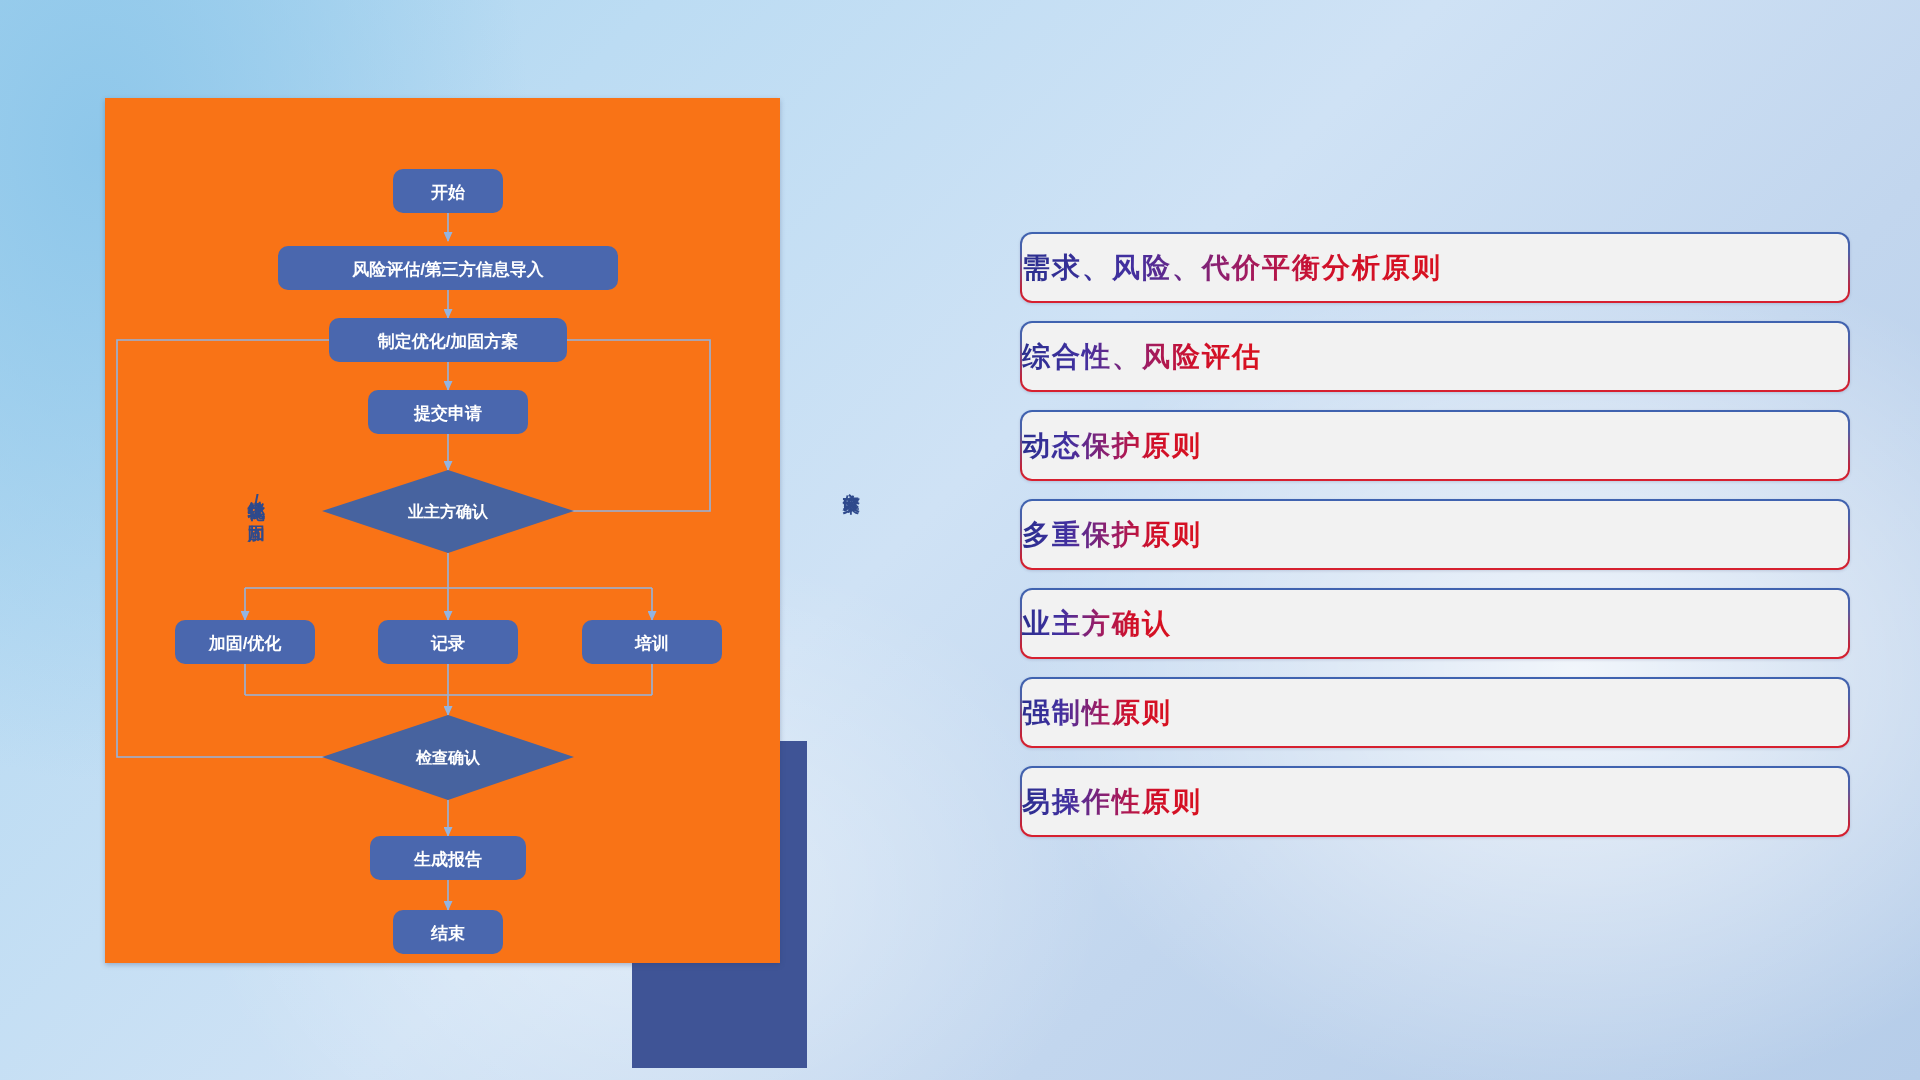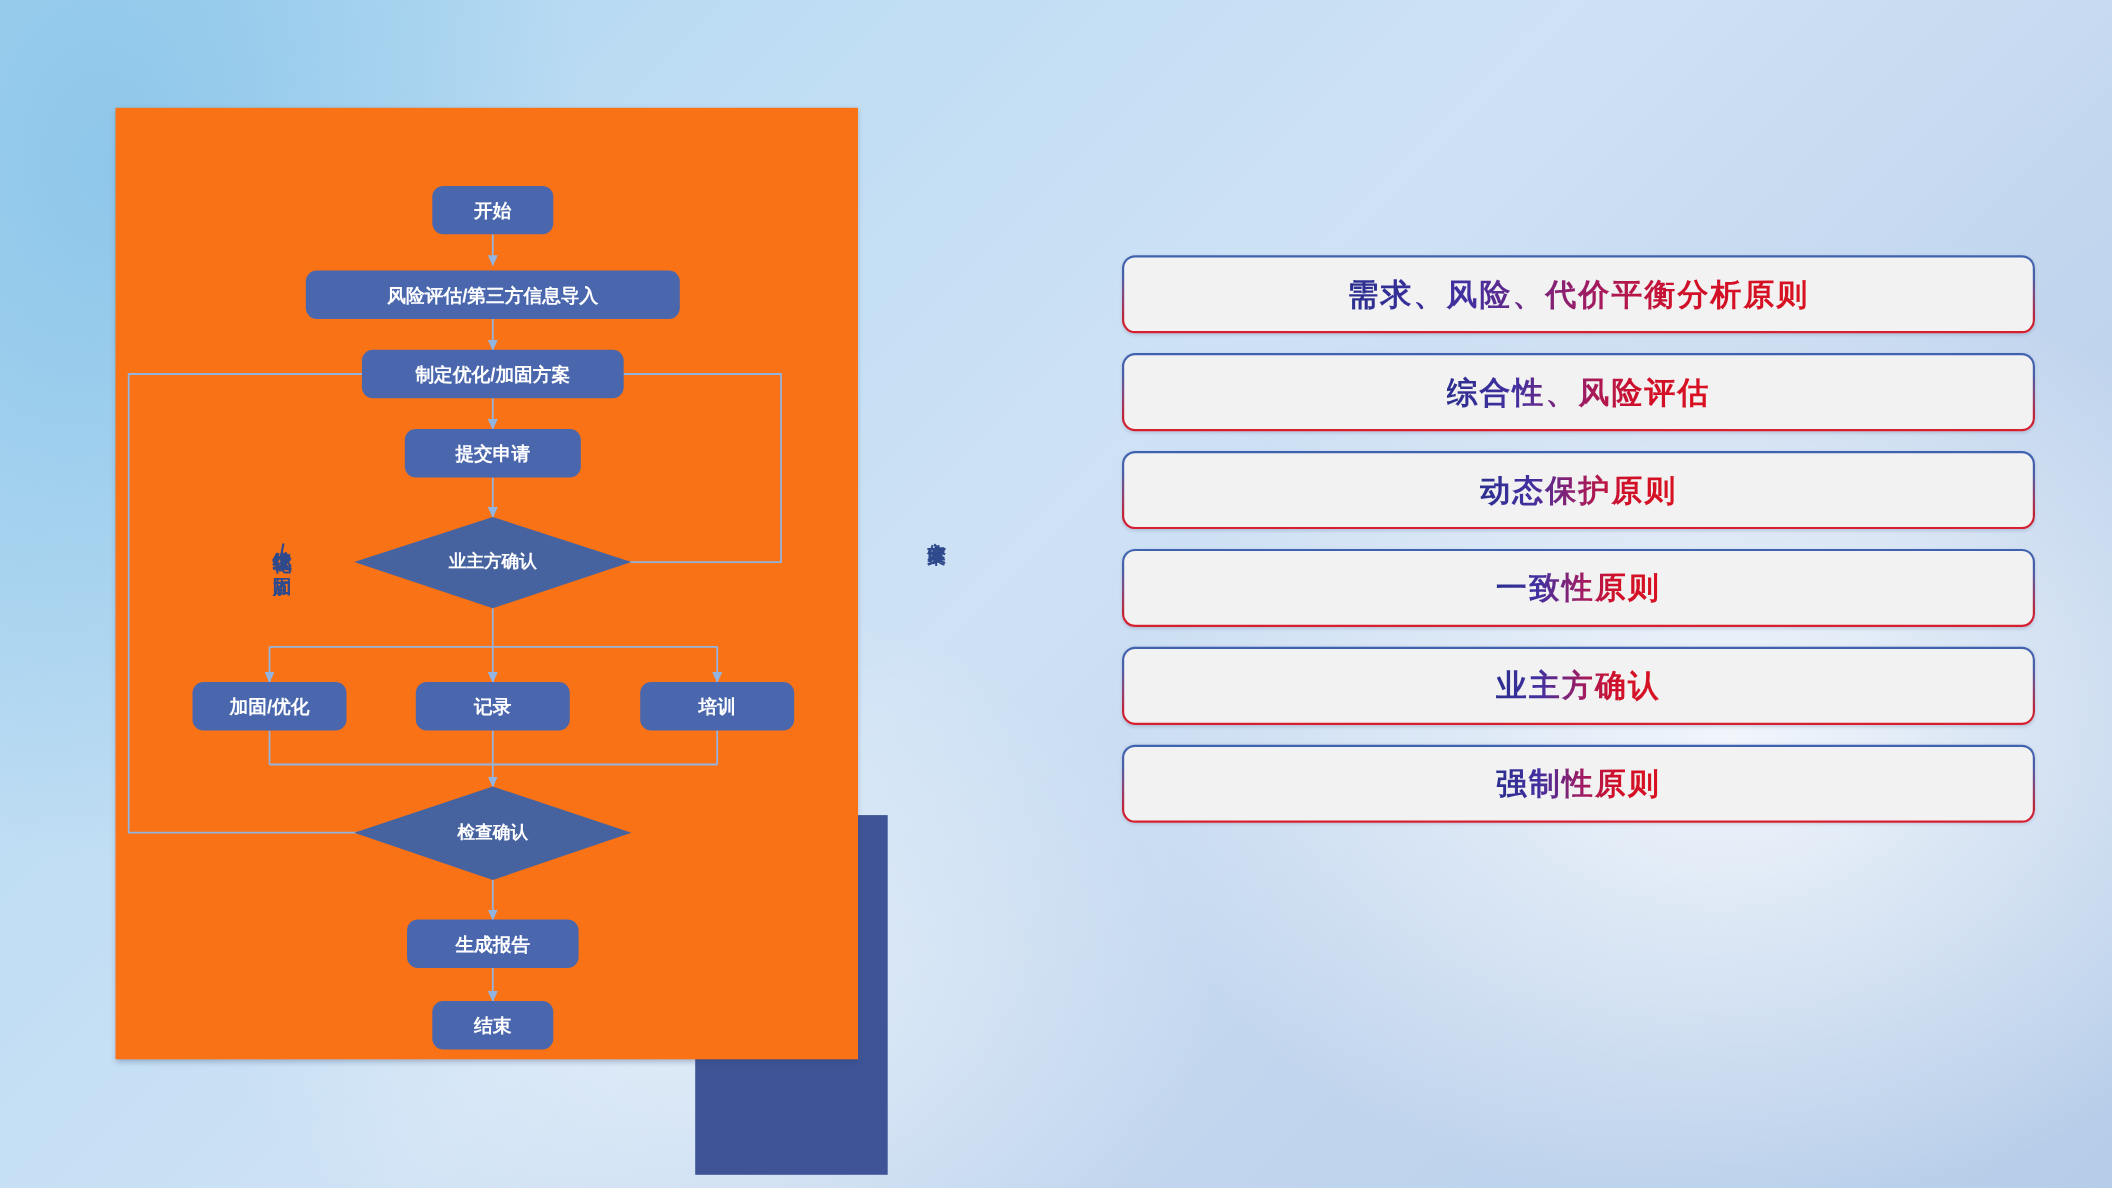--- a/index.html
+++ b/index.html
@@ -70,21 +70,21 @@
     height:71px; margin-bottom:18px;
     border-radius:12px;
     padding:2px;
     background:linear-gradient(180deg,#3f63b0 0%, #4a5fa8 28%, #8d4173 56%, #c42135 82%, #d8202f 100%);
     box-shadow:0 1px 3px rgba(50,60,110,0.18);
   }
   .principle-inner{
     width:100%; height:100%;
     border-radius:10px;
     background:#f2f2f2;
-    display:flex; align-items:center; justify-content:center;
+    display:flex; align-items:center; 
   }
   .principle-label{
     font-size:28px; font-weight:bold; letter-spacing:2px;
     background:linear-gradient(90deg,#2b2f8f 0%, #4230a0 26%, #9e1c63 52%, #d0102a 72%, #d8111f 100%);
     -webkit-background-clip:text; background-clip:text;
     -webkit-text-fill-color:transparent; color:transparent;
     white-space:nowrap;
   }
 </style>
 </head>
@@ -214,31 +214,36 @@
     </div>
 
     <div class="principle-card">
       <div class="principle-inner">
         <span class="principle-label">动态保护原则</span>
       </div>
     </div>
 
     <div class="principle-card">
       <div class="principle-inner">
-        <span class="principle-label">一致性原则</span>
+        <span class="principle-label">多重保护原则</span>
       </div>
     </div>
 
     <div class="principle-card">
       <div class="principle-inner">
         <span class="principle-label">业主方确认</span>
       </div>
     </div>
 
     <div class="principle-card">
       <div class="principle-inner">
         <span class="principle-label">强制性原则</span>
       </div>
     </div>
 
+    <div class="principle-card">
+      <div class="principle-inner">
+        <span class="principle-label">易操作性原则</span>
+      </div>
+    </div>
 
   </div>
 </div>
 
 </body></html>

